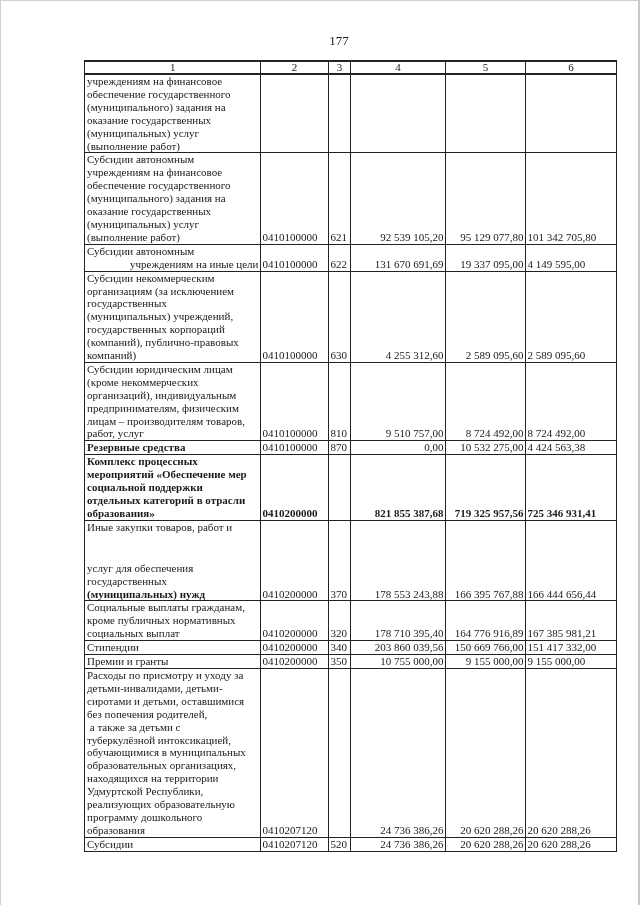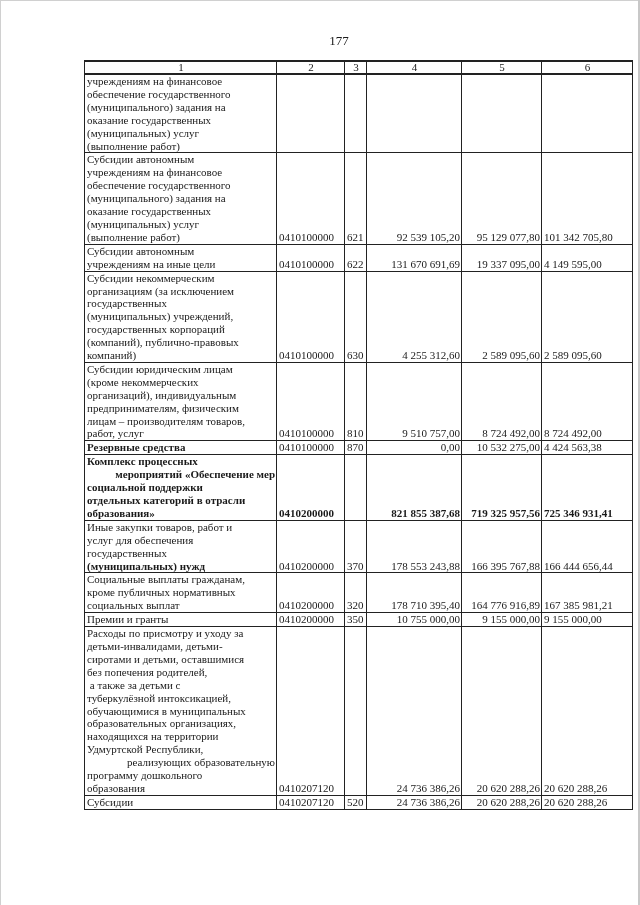--- a/index.html
+++ b/index.html
@@ -68,21 +68,21 @@
         </td>
         <td class="c2">0410100000</td>
         <td class="c3">621</td>
         <td class="c4">92 539 105,20</td>
         <td class="c5">95 129 077,80</td>
         <td class="c6">101 342 705,80</td>
       </tr>
       <tr>
         <td class="c1">
           <span class="desc-line" style="white-space: pre;">Субсидии автономным</span>
-          <span class="desc-line" style="white-space: pre;">учреждениям на иные цели</span>
+          <span class="desc-line" style="white-space: pre; margin-left: 43px;">учреждениям на иные цели</span>
         </td>
         <td class="c2">0410100000</td>
         <td class="c3">622</td>
         <td class="c4">131 670 691,69</td>
         <td class="c5">19 337 095,00</td>
         <td class="c6">4 149 595,00</td>
       </tr>
       <tr>
         <td class="c1">
           <span class="desc-line" style="white-space: pre;">Субсидии некоммерческим</span>
@@ -120,55 +120,65 @@
         </td>
         <td class="c2">0410100000</td>
         <td class="c3">870</td>
         <td class="c4">0,00</td>
         <td class="c5">10 532 275,00</td>
         <td class="c6">4 424 563,38</td>
       </tr>
       <tr class="bold">
         <td class="c1">
           <span class="desc-line" style="white-space: pre;">Комплекс процессных</span>
-          <span class="desc-line" style="white-space: pre; text-align: right;">мероприятий «Обеспечение мер</span>
+          <span class="desc-line" style="white-space: pre;">мероприятий «Обеспечение мер</span>
           <span class="desc-line" style="white-space: pre;">социальной поддержки</span>
           <span class="desc-line" style="white-space: pre;">отдельных категорий в отрасли</span>
           <span class="desc-line" style="white-space: pre;">образования»</span>
         </td>
         <td class="c2">0410200000</td>
         <td class="c3"></td>
         <td class="c4">821 855 387,68</td>
         <td class="c5">719 325 957,56</td>
         <td class="c6">725 346 931,41</td>
       </tr>
       <tr>
         <td class="c1">
           <span class="desc-line" style="white-space: pre;">Иные закупки товаров, работ и</span>
-          <span class="desc-line" style="white-space: pre;">услуг для обеспечения</span>
+          <span class="desc-line" style="white-space: pre; margin-top: 28px;">услуг для обеспечения</span>
           <span class="desc-line" style="white-space: pre;">государственных</span>
           <span class="desc-line" style="white-space: pre; font-weight: bold;">(муниципальных) нужд</span>
         </td>
         <td class="c2">0410200000</td>
         <td class="c3">370</td>
         <td class="c4">178 553 243,88</td>
         <td class="c5">166 395 767,88</td>
         <td class="c6">166 444 656,44</td>
       </tr>
       <tr>
         <td class="c1">
           <span class="desc-line" style="white-space: pre;">Социальные выплаты гражданам,</span>
           <span class="desc-line" style="white-space: pre;">кроме публичных нормативных</span>
           <span class="desc-line" style="white-space: pre;">социальных выплат</span>
         </td>
         <td class="c2">0410200000</td>
         <td class="c3">320</td>
         <td class="c4">178 710 395,40</td>
         <td class="c5">164 776 916,89</td>
         <td class="c6">167 385 981,21</td>
+      </tr>
+      <tr>
+        <td class="c1">
+          <span class="desc-line" style="white-space: pre;">Стипендии</span>
+        </td>
+        <td class="c2">0410200000</td>
+        <td class="c3">340</td>
+        <td class="c4">203 860 039,56</td>
+        <td class="c5">150 669 766,00</td>
+        <td class="c6">151 417 332,00</td>
       </tr>
       <tr>
         <td class="c1">
           <span class="desc-line" style="white-space: pre;">Премии и гранты</span>
         </td>
         <td class="c2">0410200000</td>
         <td class="c3">350</td>
         <td class="c4">10 755 000,00</td>
         <td class="c5">9 155 000,00</td>
         <td class="c6">9 155 000,00</td>
@@ -178,21 +188,21 @@
           <span class="desc-line" style="white-space: pre;">Расходы по присмотру и уходу за</span>
           <span class="desc-line" style="white-space: pre;">детьми-инвалидами, детьми-</span>
           <span class="desc-line" style="white-space: pre;">сиротами и детьми, оставшимися</span>
           <span class="desc-line" style="white-space: pre;">без попечения родителей,</span>
           <span class="desc-line" style="white-space: pre;"> а также за детьми с</span>
           <span class="desc-line" style="white-space: pre;">туберкулёзной интоксикацией,</span>
           <span class="desc-line" style="white-space: pre;">обучающимися в муниципальных</span>
           <span class="desc-line" style="white-space: pre;">образовательных организациях,</span>
           <span class="desc-line" style="white-space: pre;">находящихся на территории</span>
           <span class="desc-line" style="white-space: pre;">Удмуртской Республики,</span>
-          <span class="desc-line" style="white-space: pre; margin-left: 40px;">реализующих образовательную</span>
+          <span class="desc-line" style="white-space: pre;">реализующих образовательную</span>
           <span class="desc-line" style="white-space: pre;">программу дошкольного</span>
           <span class="desc-line" style="white-space: pre;">образования</span>
         </td>
         <td class="c2">0410207120</td>
         <td class="c3"></td>
         <td class="c4">24 736 386,26</td>
         <td class="c5">20 620 288,26</td>
         <td class="c6">20 620 288,26</td>
       </tr>
       <tr>

